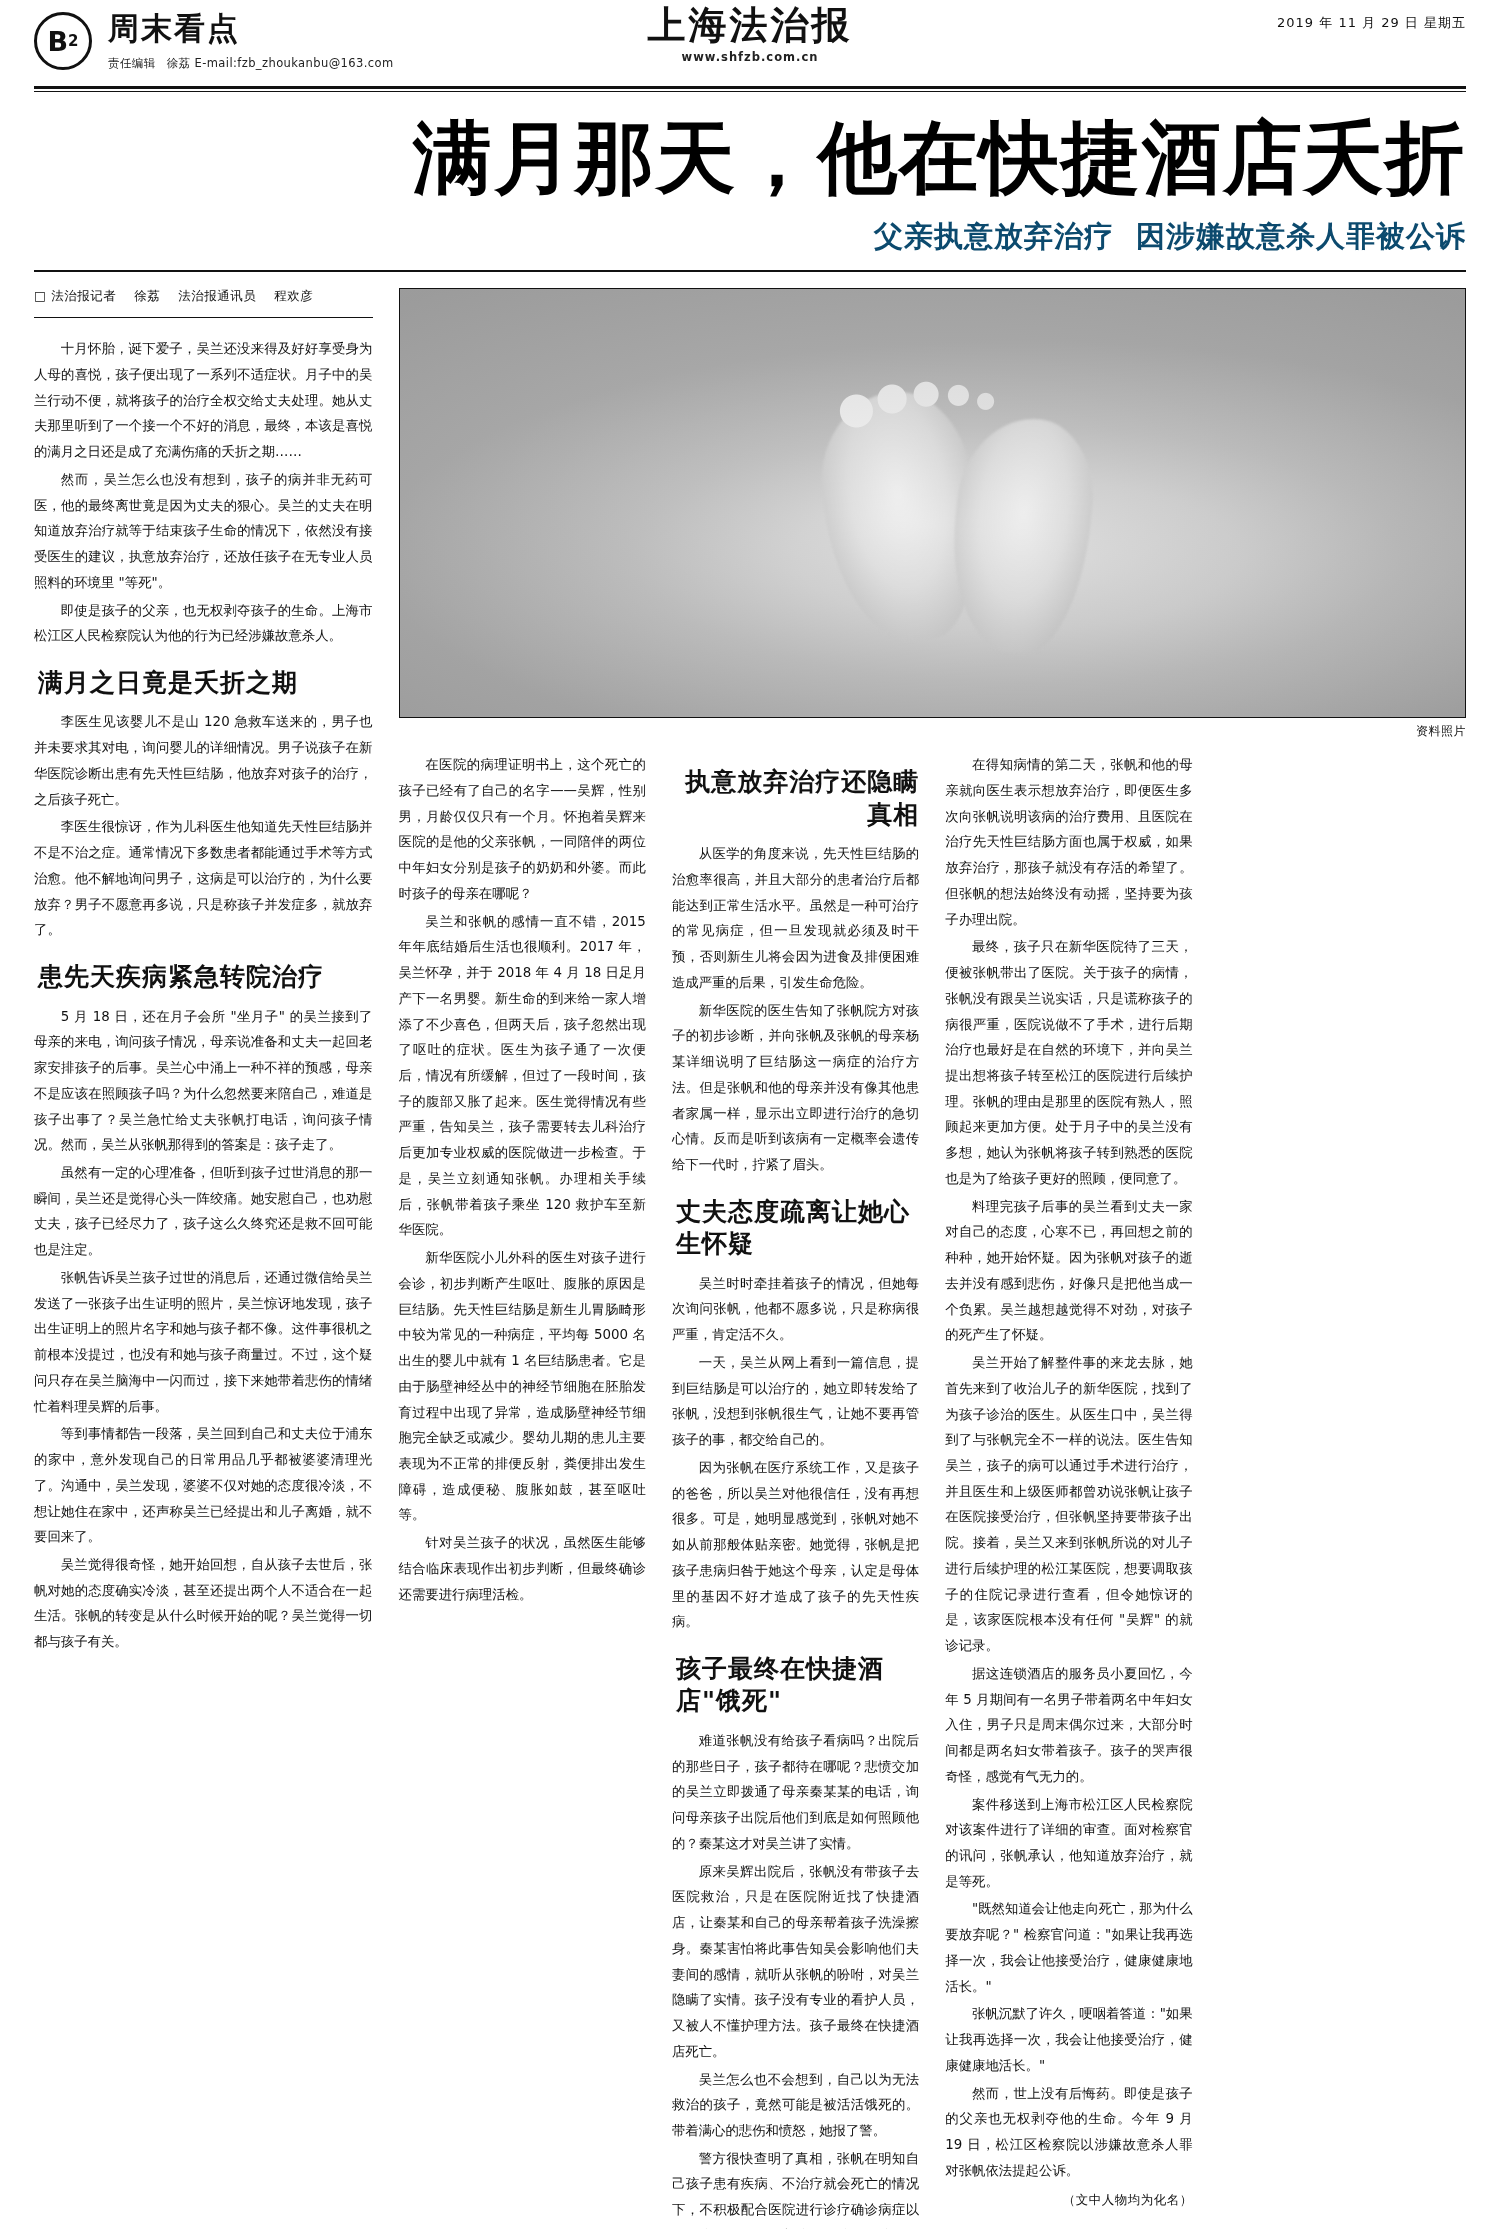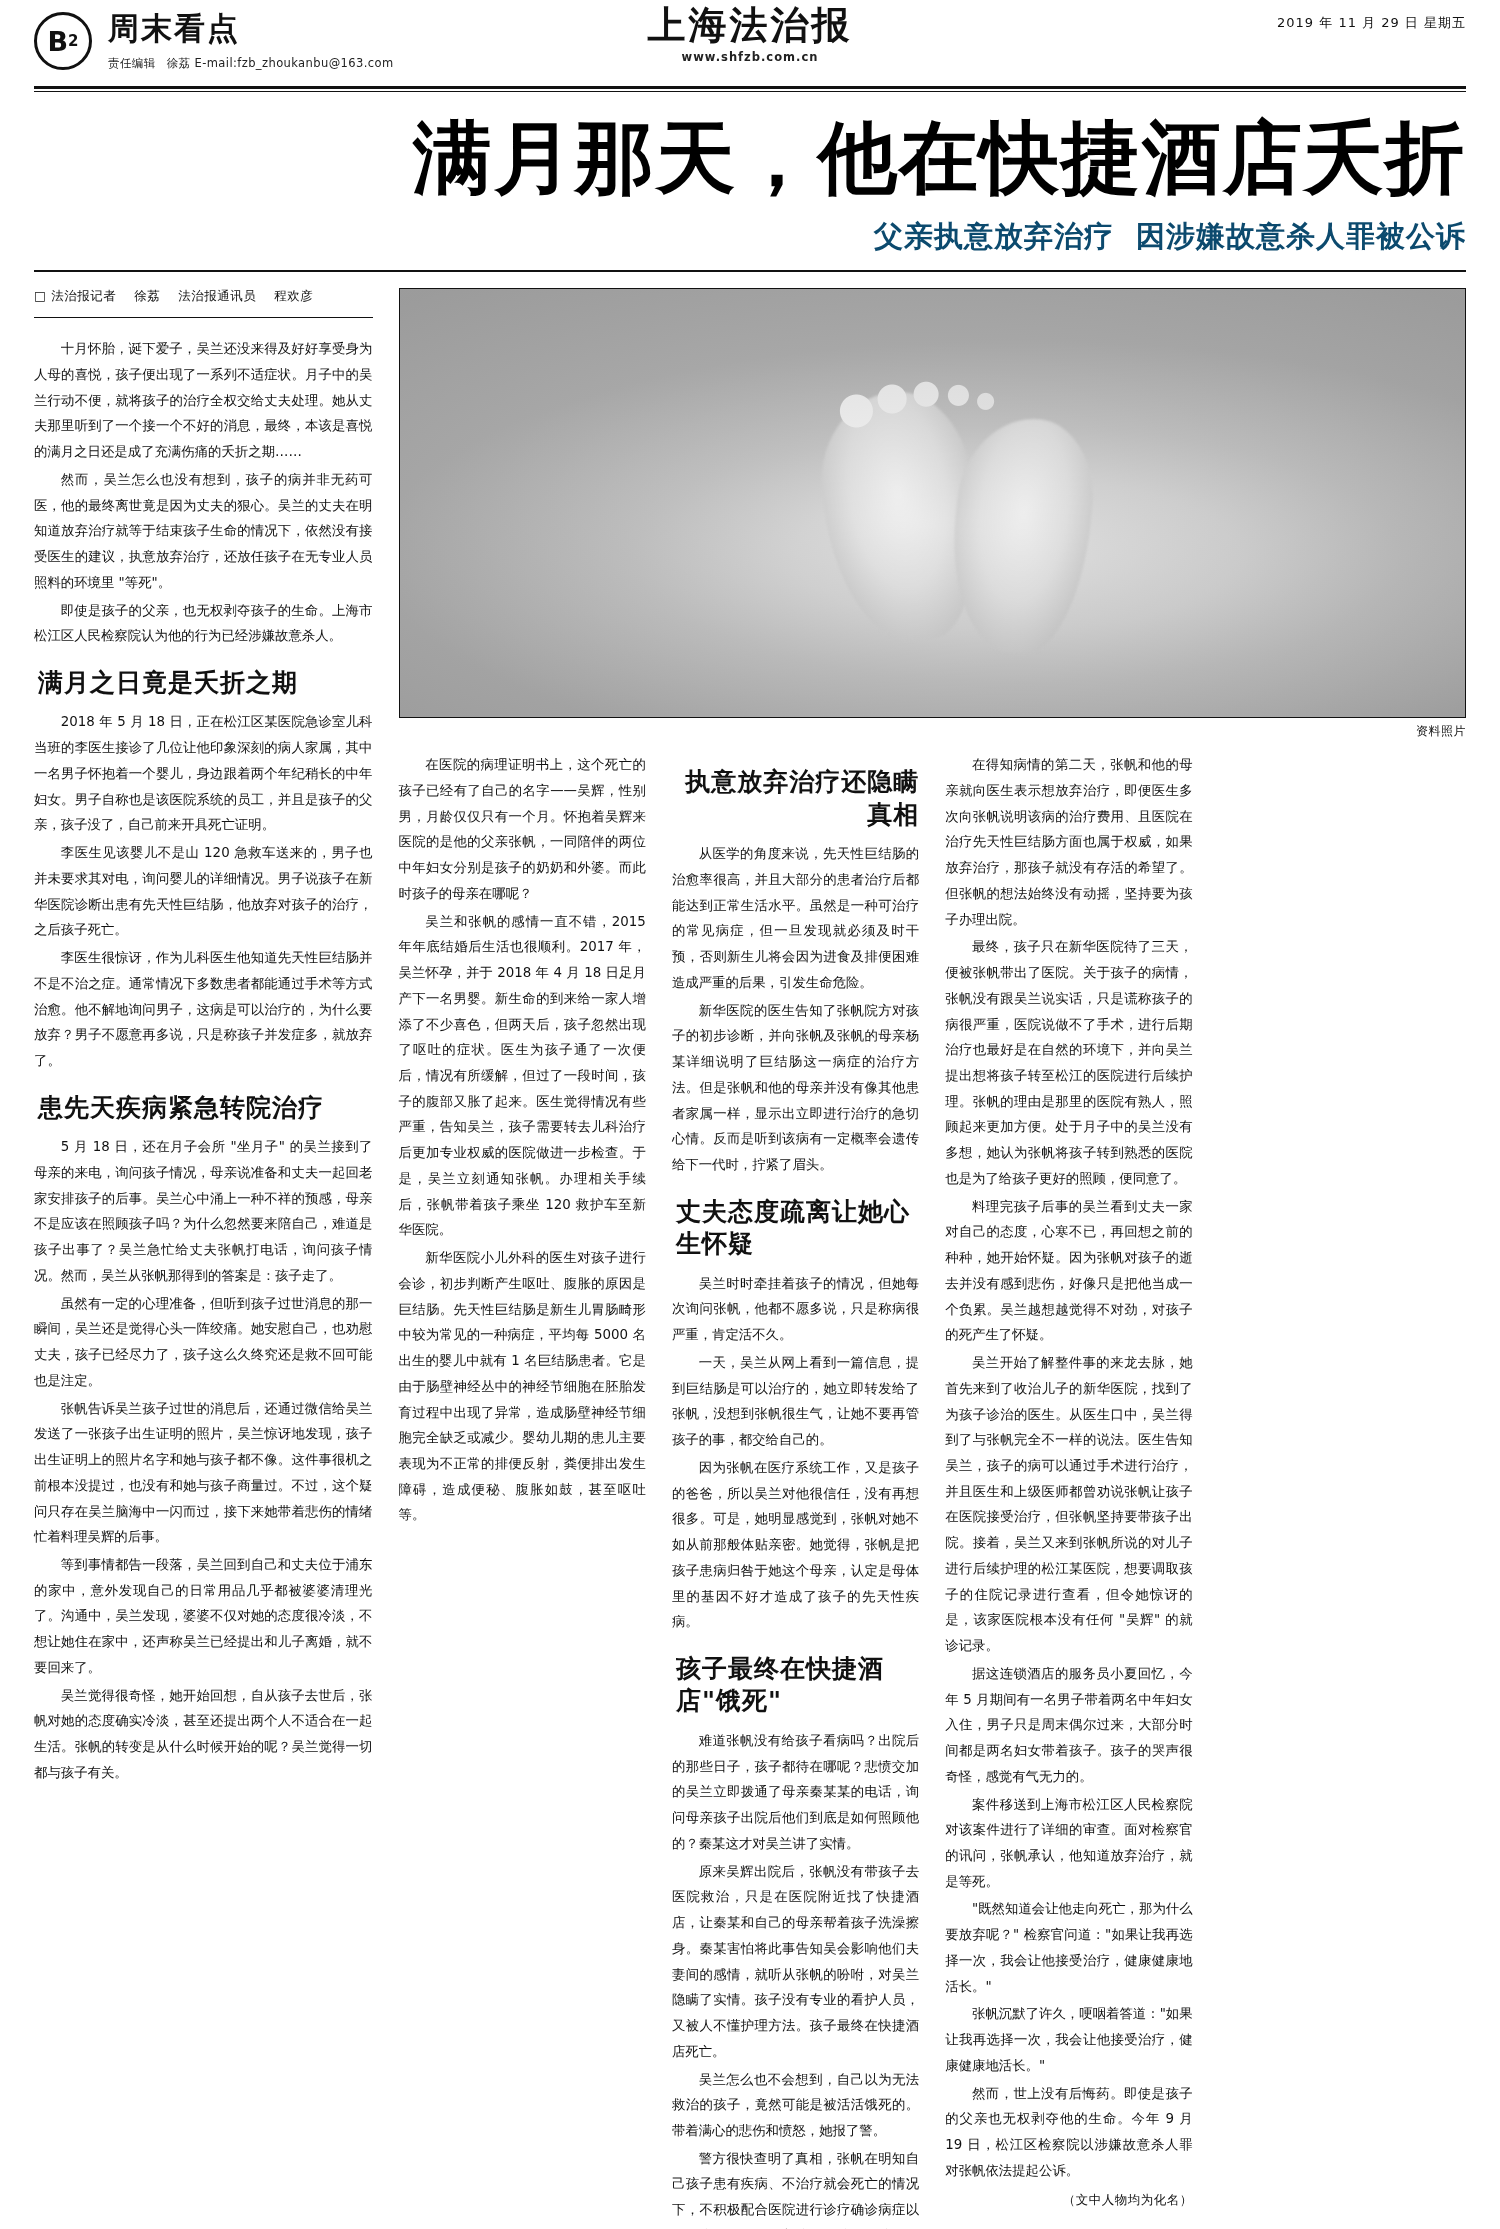--- a/index.html
+++ b/index.html
@@ -203,21 +203,20 @@
     <div class="cols">
       <div class="col">
         <div class="byline">
           <span class="sq">□</span><span>法治报记者</span><span class="nm">徐荔</span><span class="nm">法治报通讯员</span><span class="nm">程欢彦</span>
         </div>
         <p class="t">十月怀胎，诞下爱子，吴兰还没来得及好好享受身为人母的喜悦，孩子便出现了一系列不适症状。月子中的吴兰行动不便，就将孩子的治疗全权交给丈夫处理。她从丈夫那里听到了一个接一个不好的消息，最终，本该是喜悦的满月之日还是成了充满伤痛的夭折之期……</p>
         <p class="t">然而，吴兰怎么也没有想到，孩子的病并非无药可医，他的最终离世竟是因为丈夫的狠心。吴兰的丈夫在明知道放弃治疗就等于结束孩子生命的情况下，依然没有接受医生的建议，执意放弃治疗，还放任孩子在无专业人员照料的环境里 "等死"。</p>
         <p class="t">即使是孩子的父亲，也无权剥夺孩子的生命。上海市松江区人民检察院认为他的行为已经涉嫌故意杀人。</p>
 
         <h2 class="sec">满月之日竟是夭折之期</h2>
-        <p class="t">2018 年 5 月 18 日，正在松江区某医院急诊室儿科当班的李医生接诊了几位让他印象深刻的病人家属，其中一名男子怀抱着一个婴儿，身边跟着两个年纪稍长的中年妇女。男子自称也是该医院系统的员工，并且是孩子的父亲，孩子没了，自己前来开具死亡证明。</p>
         <p class="t">李医生见该婴儿不是山 120 急救车送来的，男子也并未要求其对电，询问婴儿的详细情况。男子说孩子在新华医院诊断出患有先天性巨结肠，他放弃对孩子的治疗，之后孩子死亡。</p>
         <p class="t">李医生很惊讶，作为儿科医生他知道先天性巨结肠并不是不治之症。通常情况下多数患者都能通过手术等方式治愈。他不解地询问男子，这病是可以治疗的，为什么要放弃？男子不愿意再多说，只是称孩子并发症多，就放弃了。</p>
 
         <h2 class="sec">患先天疾病紧急转院治疗</h2>
         <p class="t">5 月 18 日，还在月子会所 "坐月子" 的吴兰接到了母亲的来电，询问孩子情况，母亲说准备和丈夫一起回老家安排孩子的后事。吴兰心中涌上一种不祥的预感，母亲不是应该在照顾孩子吗？为什么忽然要来陪自己，难道是孩子出事了？吴兰急忙给丈夫张帆打电话，询问孩子情况。然而，吴兰从张帆那得到的答案是：孩子走了。</p>
         <p class="t">虽然有一定的心理准备，但听到孩子过世消息的那一瞬间，吴兰还是觉得心头一阵绞痛。她安慰自己，也劝慰丈夫，孩子已经尽力了，孩子这么久终究还是救不回可能也是注定。</p>
         <p class="t">张帆告诉吴兰孩子过世的消息后，还通过微信给吴兰发送了一张孩子出生证明的照片，吴兰惊讶地发现，孩子出生证明上的照片名字和她与孩子都不像。这件事很机之前根本没提过，也没有和她与孩子商量过。不过，这个疑问只存在吴兰脑海中一闪而过，接下来她带着悲伤的情绪忙着料理吴辉的后事。</p>
         <p class="t">等到事情都告一段落，吴兰回到自己和丈夫位于浦东的家中，意外发现自己的日常用品几乎都被婆婆清理光了。沟通中，吴兰发现，婆婆不仅对她的态度很冷淡，不想让她住在家中，还声称吴兰已经提出和儿子离婚，就不要回来了。</p>
         <p class="t">吴兰觉得很奇怪，她开始回想，自从孩子去世后，张帆对她的态度确实冷淡，甚至还提出两个人不适合在一起生活。张帆的转变是从什么时候开始的呢？吴兰觉得一切都与孩子有关。</p>
       </div>
@@ -230,20 +229,21 @@
           <div class="soft"></div>
         </div>
         <div class="photo-credit">资料照片</div>
 
         <div class="cols" style="margin-top:10px;">
           <div class="col">
             <div class="col-inner">
               <p class="t">在医院的病理证明书上，这个死亡的孩子已经有了自己的名字——吴辉，性别男，月龄仅仅只有一个月。怀抱着吴辉来医院的是他的父亲张帆，一同陪伴的两位中年妇女分别是孩子的奶奶和外婆。而此时孩子的母亲在哪呢？</p>
               <p class="t">吴兰和张帆的感情一直不错，2015 年年底结婚后生活也很顺利。2017 年，吴兰怀孕，并于 2018 年 4 月 18 日足月产下一名男婴。新生命的到来给一家人增添了不少喜色，但两天后，孩子忽然出现了呕吐的症状。医生为孩子通了一次便后，情况有所缓解，但过了一段时间，孩子的腹部又胀了起来。医生觉得情况有些严重，告知吴兰，孩子需要转去儿科治疗后更加专业权威的医院做进一步检查。于是，吴兰立刻通知张帆。办理相关手续后，张帆带着孩子乘坐 120 救护车至新华医院。</p>
               <p class="t">新华医院小儿外科的医生对孩子进行会诊，初步判断产生呕吐、腹胀的原因是巨结肠。先天性巨结肠是新生儿胃肠畸形中较为常见的一种病症，平均每 5000 名出生的婴儿中就有 1 名巨结肠患者。它是由于肠壁神经丛中的神经节细胞在胚胎发育过程中出现了异常，造成肠壁神经节细胞完全缺乏或减少。婴幼儿期的患儿主要表现为不正常的排便反射，粪便排出发生障碍，造成便秘、腹胀如鼓，甚至呕吐等。</p>
+              <p class="t">针对吴兰孩子的状况，虽然医生能够结合临床表现作出初步判断，但最终确诊还需要进行病理活检。</p>
             </div>
           </div>
           <div class="col">
             <div class="col-inner">
               <h2 class="sec tight">执意放弃治疗还隐瞒真相</h2>
               <p class="t">从医学的角度来说，先天性巨结肠的治愈率很高，并且大部分的患者治疗后都能达到正常生活水平。虽然是一种可治疗的常见病症，但一旦发现就必须及时干预，否则新生儿将会因为进食及排便困难造成严重的后果，引发生命危险。</p>
               <p class="t">新华医院的医生告知了张帆院方对孩子的初步诊断，并向张帆及张帆的母亲杨某详细说明了巨结肠这一病症的治疗方法。但是张帆和他的母亲并没有像其他患者家属一样，显示出立即进行治疗的急切心情。反而是听到该病有一定概率会遗传给下一代时，拧紧了眉头。</p>
 
               <h2 class="sec">丈夫态度疏离让她心生怀疑</h2>
               <p class="t">吴兰时时牵挂着孩子的情况，但她每次询问张帆，他都不愿多说，只是称病很严重，肯定活不久。</p>

